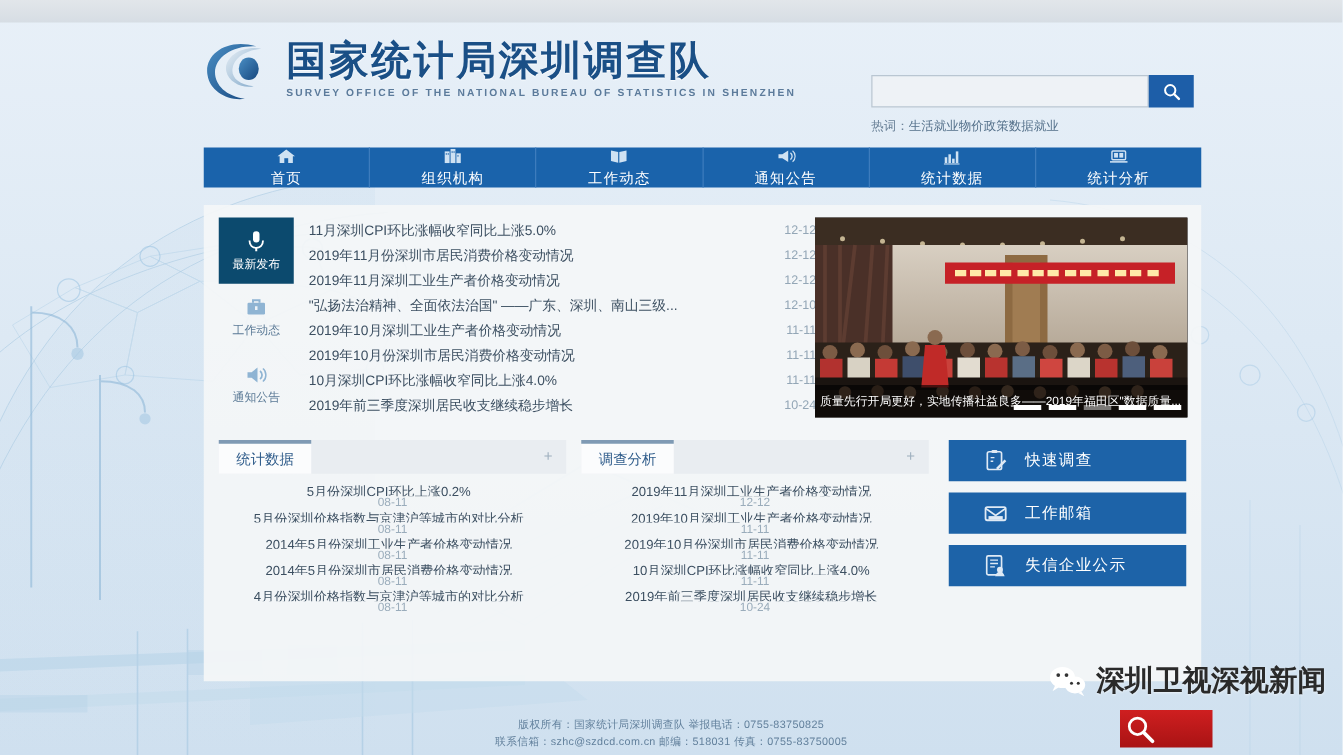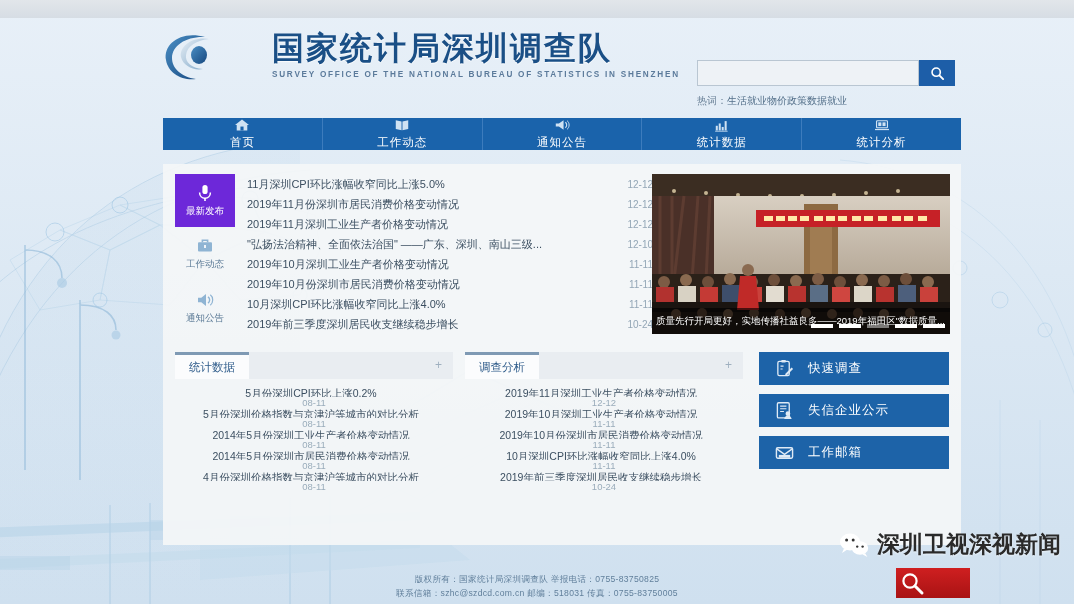--- a/index.html
+++ b/index.html
@@ -26,21 +26,21 @@
 
   
   .site-header {
     position:absolute; top:18px; left:0; width:1074px; height:92px;
   }
   .logo-block {
     position:absolute; left:163px; top:12px;
     display:flex; align-items:center; gap:10px;
   }
   .logo-mark { width:56px; height:52px; flex:none; }
-  .logo-text { display:flex; flex-direction:column; line-height:1;margin-left:43px; }
+  .logo-text { display:flex; flex-direction:column; line-height:1; }
   .logo-cn {
     font-size:32px; font-weight:bold; letter-spacing:2px;
     color:#1a4f86;
     text-shadow:0 1px 1px rgba(255,255,255,.85);
     font-family:"DejaVu Sans","Liberation Sans",sans-serif;
   }
   .logo-en {
     margin-top:7px; font-size:8.2px; letter-spacing:1.75px;
     color:#5c7b9b; font-weight:bold;
     font-family:"Liberation Sans",sans-serif;
@@ -86,21 +86,21 @@
   }
 
   
   .news-block { position:absolute; left:12px; top:10px; width:775px; height:160px; display:flex; }
   .news-tabs { width:60px; display:flex; flex-direction:column; gap:0px; }
   .news-tab {
     height:54px; display:flex; flex-direction:column; align-items:center;
     justify-content:center; gap:2px; cursor:pointer;
     font-size:9.5px; color:#5b7a96;
   }
-  .news-tab.active { background:#6d28d9; color:#ffffff; }
+  .news-tab.active { background:#0c4a6e; color:#ffffff; }
   .news-list { width:418px; padding-left:12px; }
   .news-row {
     display:flex; align-items:center; height:20px; cursor:pointer;
     font-size:11px; color:#3c4f61;
   }
   .news-row .n-title {
     flex:1; white-space:nowrap; overflow:hidden; text-overflow:ellipsis; padding-right:8px;
   }
   .news-row .n-date { font-size:10px; color:#93a6b6; flex:none; }
 
@@ -138,21 +138,21 @@
     display:flex; align-items:center; height:21px; cursor:pointer;
     font-size:10.5px; color:#3c4f61;flex-direction:column;
   }
   .panel-row .p-title { flex:1; white-space:nowrap; overflow:hidden; text-overflow:ellipsis; padding-right:6px; }
   .panel-row .p-date { font-size:9.5px; color:#9aacbb; flex:none; }
 
   
   .actions { position:absolute; right:12px; top:188px; width:190px; }
   .action-btn {
     height:33px; margin-bottom:9px; background:#1d63a8; cursor:pointer;
-    display:flex; align-items:center; gap:14px; padding-left:16px;
+    display:flex; align-items:center; gap:14px; padding-left:28px;
     color:#ffffff; font-size:12.5px; letter-spacing:1px;
   }
   .action-ic { width:19px; height:19px; flex:none; }
 
   
   .footer {
     position:absolute; left:0; bottom:4px; width:1074px;
     text-align:center; font-size:8.6px; line-height:13.5px;
     color:#62809c;
   }
@@ -323,20 +323,35 @@
   <nav class="main-nav">
 
     <div class="nav-item">
       <svg class="nav-ic" viewBox="0 0 22 18" width="20">
         <path d="M11 2 L20 9 L17.8 9 L17.8 16 L4.2 16 L4.2 9 L2 9 Z" fill="#cfe2f3"></path>
         <rect x="9" y="11" width="4" height="5" fill="#1a63ab"></rect>
       </svg>
       <span class="nav-label">首页</span>
     </div>
 
+    <div class="nav-item">
+      <svg class="nav-ic" viewBox="0 0 22 18" width="20">
+        <rect x="3" y="4" width="5" height="12" fill="#cfe2f3"></rect>
+        <rect x="9" y="1.5" width="5" height="14.5" fill="#cfe2f3"></rect>
+        <rect x="15" y="6" width="4.5" height="10" fill="#cfe2f3"></rect>
+        <g fill="#1a63ab">
+            <rect x="4" y="6" width="1.3" height="1.3"></rect>
+            <rect x="6" y="6" width="1.3" height="1.3"></rect>
+        <rect x="10" y="4" width="1.3" height="1.3"></rect>
+            <rect x="12" y="4" width="1.3" height="1.3"></rect>
+        <rect x="16" y="8" width="1.3" height="1.3"></rect>
+          </g>
+      </svg>
+      <span class="nav-label">组织机构</span>
+    </div>
 
     <div class="nav-item">
       <svg class="nav-ic" viewBox="0 0 22 18" width="20">
         <path d="M3 3 L10.4 4.6 L10.4 15.6 L3 14 Z" fill="#cfe2f3"></path>
         <path d="M19 3 L11.6 4.6 L11.6 15.6 L19 14 Z" fill="#cfe2f3"></path>
       </svg>
       <span class="nav-label">工作动态</span>
     </div>
 
     <div class="nav-item">
@@ -627,35 +642,35 @@
           <rect x="6.5" y="1" width="5" height="2.6" rx="1" fill="#dfeaf5"></rect>
           <path d="M5.8 7.5 L9 7.5 M5.8 10.5 L8 10.5" stroke="#dfeaf5" stroke-width="1.2"></path>
           <path d="M11 15.5 L17.5 9 L19 10.5 L12.5 17 L10.6 17.4 Z" fill="#dfeaf5"></path>
         </svg>
         <span>快速调查</span>
       </div>
 
 
       <div class="action-btn">
         <svg class="action-ic" viewBox="0 0 20 20">
+          <rect x="1.5" y="5" width="17" height="11" rx="1.4" fill="none" stroke="#dfeaf5" stroke-width="1.5"></rect>
+          <path d="M1.5 6 L10 12 L18.5 6" fill="none" stroke="#dfeaf5" stroke-width="1.5"></path>
+          <rect x="4" y="12.5" width="12" height="3" fill="#dfeaf5"></rect>
+        </svg>
+        <span>工作邮箱</span>
+      </div>
+
+      <div class="action-btn">
+        <svg class="action-ic" viewBox="0 0 20 20">
           <rect x="2.5" y="1.8" width="12.5" height="16" rx="1.3" fill="none" stroke="#dfeaf5" stroke-width="1.4"></rect>
           <path d="M5.4 5.4 L12 5.4 M5.4 8.2 L12 8.2 M5.4 11 L9.4 11" stroke="#dfeaf5" stroke-width="1.1"></path>
           <circle cx="13.6" cy="13.4" r="2.5" fill="#dfeaf5"></circle>
           <path d="M9.6 19 C10.3 16.2 12 15.2 13.6 15.2 C15.2 15.2 16.9 16.2 17.6 19 Z" fill="#dfeaf5"></path>
         </svg>
         <span>失信企业公示</span>
-      </div>
-
-      <div class="action-btn">
-        <svg class="action-ic" viewBox="0 0 20 20">
-          <rect x="1.5" y="5" width="17" height="11" rx="1.4" fill="none" stroke="#dfeaf5" stroke-width="1.5"></rect>
-          <path d="M1.5 6 L10 12 L18.5 6" fill="none" stroke="#dfeaf5" stroke-width="1.5"></path>
-          <rect x="4" y="12.5" width="12" height="3" fill="#dfeaf5"></rect>
-        </svg>
-        <span>工作邮箱</span>
       </div>
     </aside>
   </main>
 
   <footer class="footer">
     <div>版权所有：国家统计局深圳调查队    举报电话：0755-83750825</div>
     <div>联系信箱：szhc@szdcd.com.cn  邮编：518031    传真：0755-83750005</div>
   </footer>
 
   <div class="watermark">

